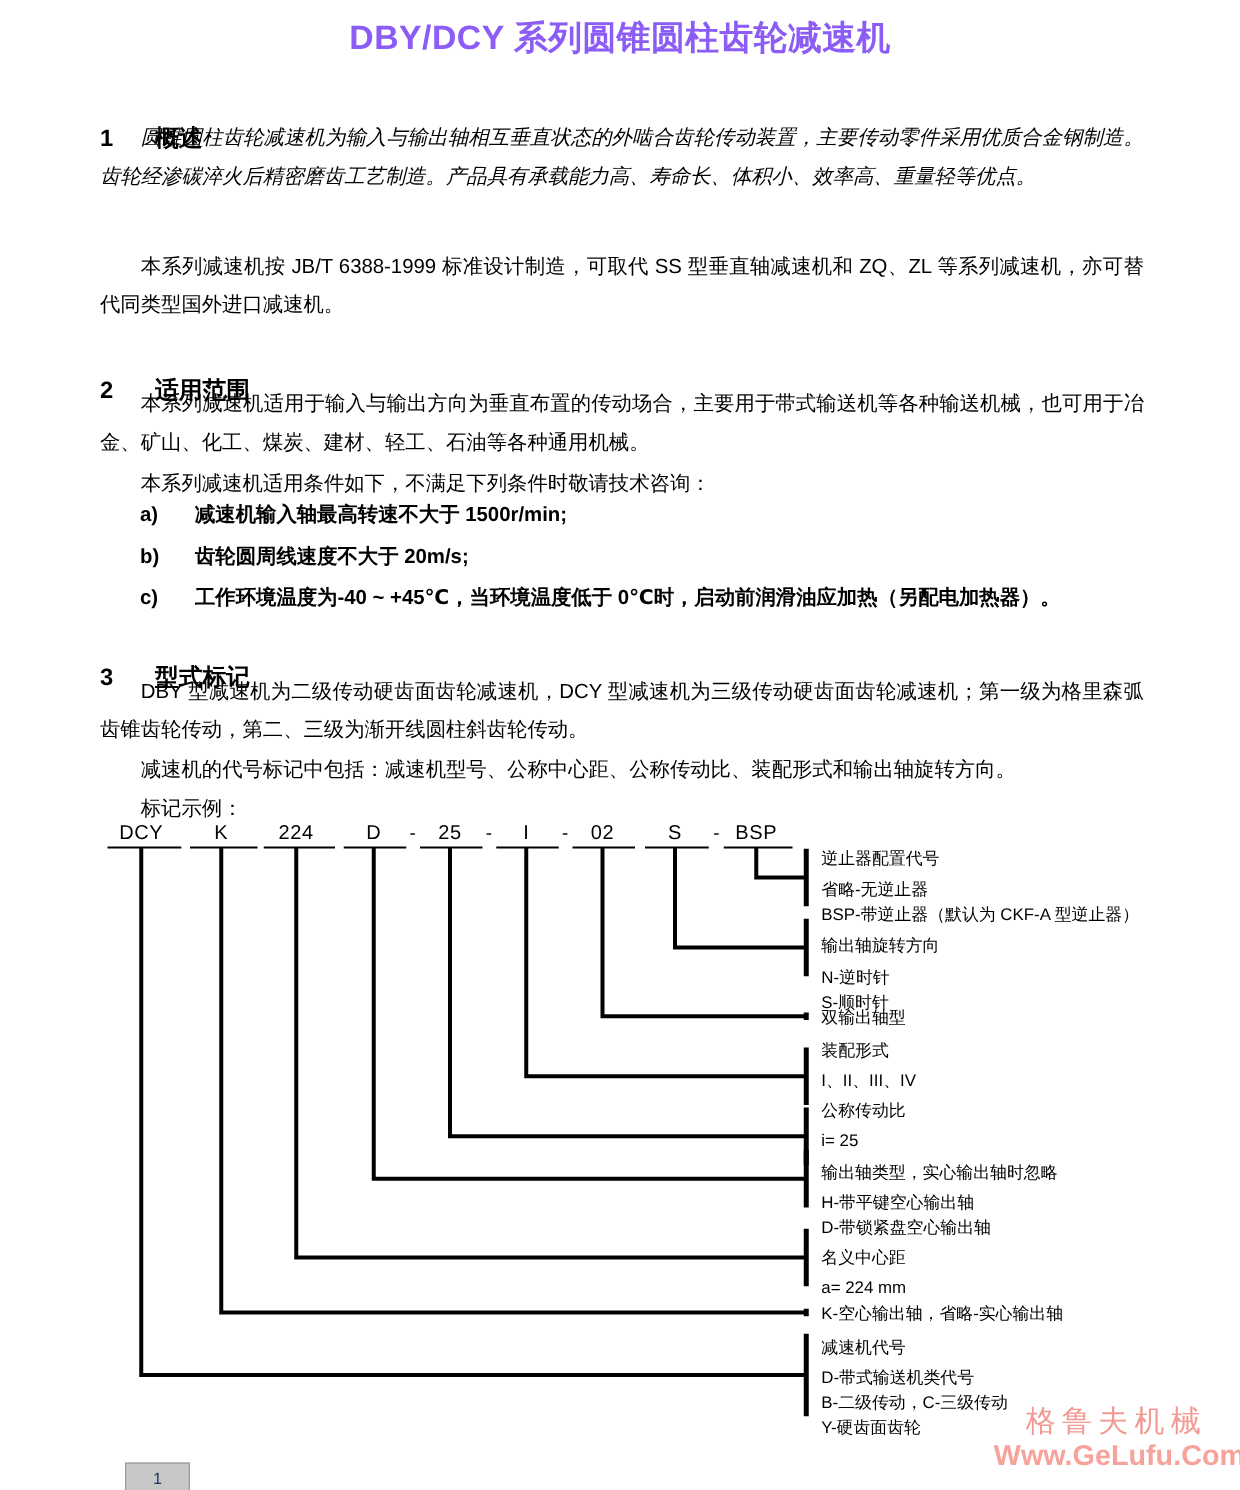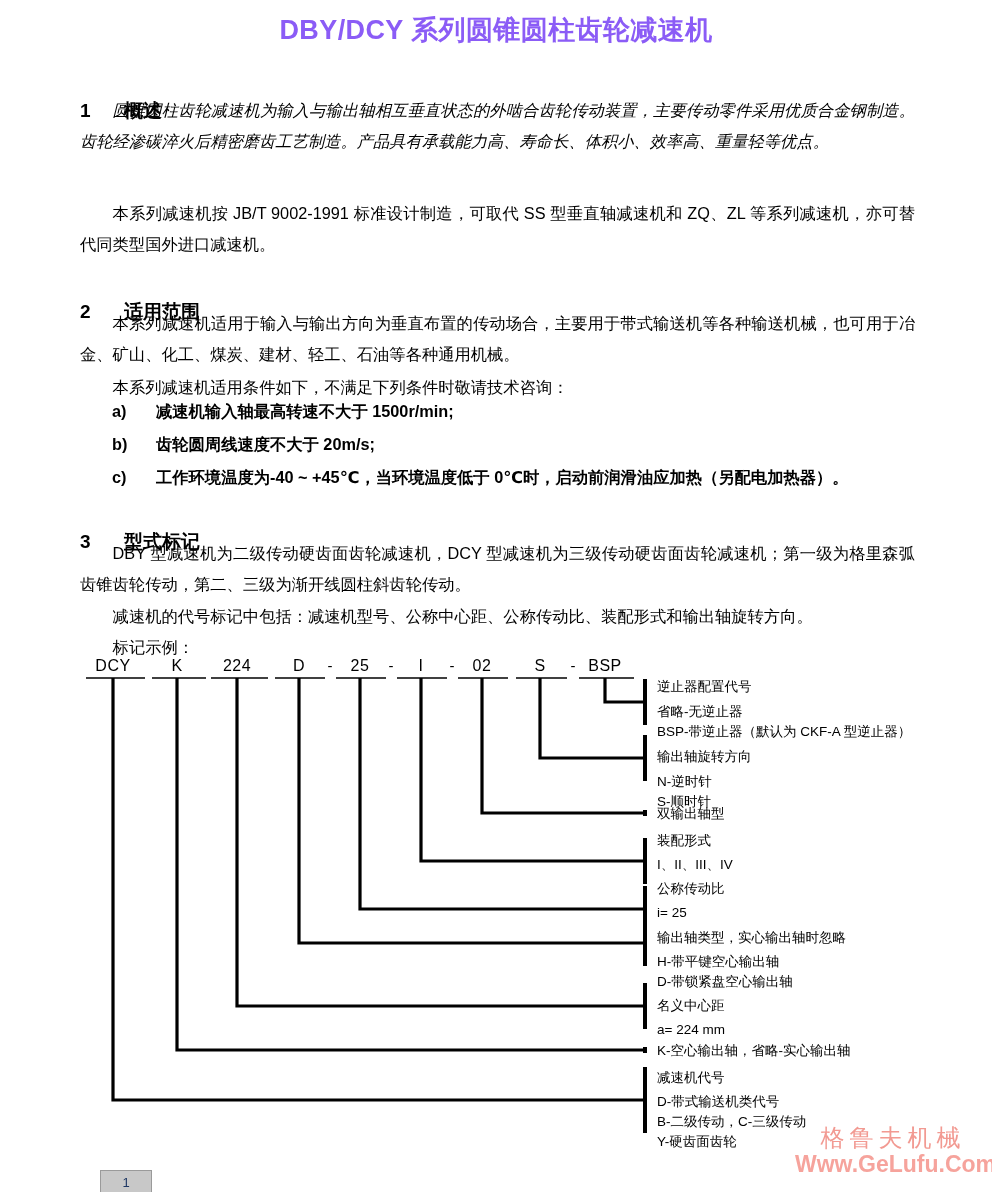--- a/index.html
+++ b/index.html
@@ -160,21 +160,21 @@
 
 <div class="page">
 
   <div class="doc-title">DBY/DCY 系列圆锥圆柱齿轮减速机</div>
 
   <div class="section-head" style="top:74px; left:80px;">
     <span class="num">1</span><span>概述</span>
   </div>
 
   <div class="para indent" style="top:95px;font-style:italic;">圆锥圆柱齿轮减速机为输入与输出轴相互垂直状态的外啮合齿轮传动装置，主要传动零件采用优质合金钢制造。齿轮经渗碳淬火后精密磨齿工艺制造。产品具有承载能力高、寿命长、体积小、效率高、重量轻等优点。</div>
-  <div class="para indent" style="top:198px;">本系列减速机按 JB/T 9002-1991 标准设计制造，可取代 SS 型垂直轴减速机和 ZQ、ZL 等系列减速机，亦可替代同类型国外进口减速机。</div>
+  <div class="para indent" style="top:198px;">本系列减速机按 JB/T 6388-1999 标准设计制造，可取代 SS 型垂直轴减速机和 ZQ、ZL 等系列减速机，亦可替代同类型国外进口减速机。</div>
 
   <div class="section-head" style="top:275px; left:80px;">
     <span class="num">2</span><span>适用范围</span>
   </div>
 
   <div class="para indent" style="top:308px;">本系列减速机适用于输入与输出方向为垂直布置的传动场合，主要用于带式输送机等各种输送机械，也可用于冶金、矿山、化工、煤炭、建材、轻工、石油等各种通用机械。</div>
   <div class="para indent" style="top:372px;">本系列减速机适用条件如下，不满足下列条件时敬请技术咨询：</div>
 
   <div class="list-item" style="top:401px;">
     <span class="marker">a)</span><span>减速机输入轴最高转速不大于 1500r/min;</span>

